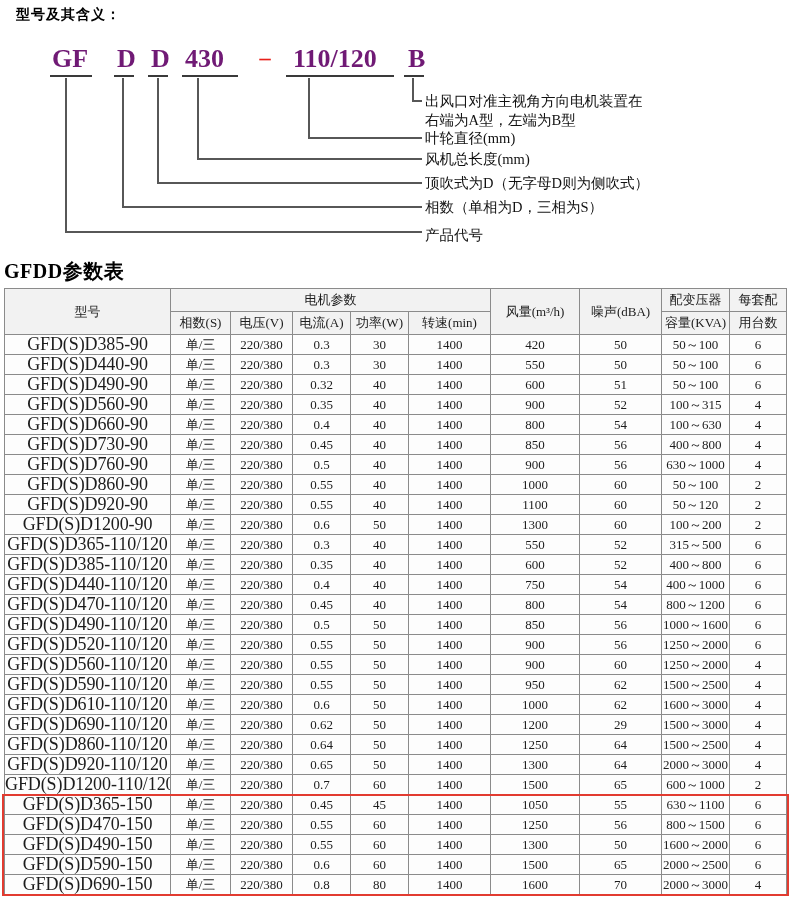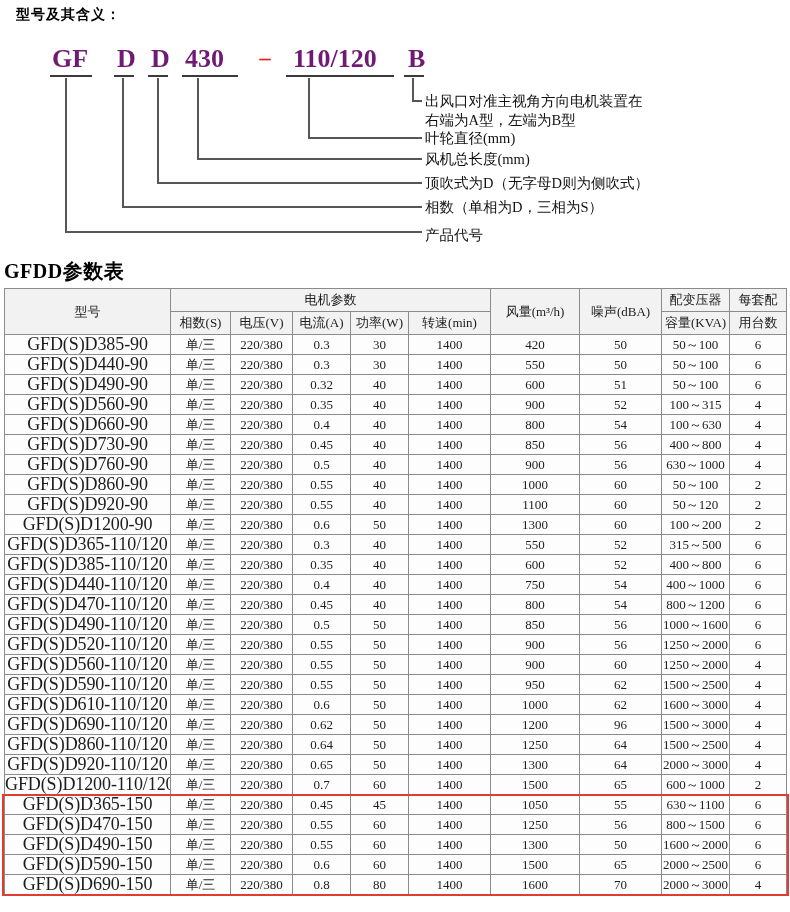--- a/index.html
+++ b/index.html
@@ -462,21 +462,21 @@
         <td>4</td>
       </tr>
       <tr>
         <td class="model-cell">GFD(S)D690-110/120</td>
         <td>单/三</td>
         <td>220/380</td>
         <td>0.62</td>
         <td>50</td>
         <td>1400</td>
         <td>1200</td>
-        <td>96</td>
+        <td>29</td>
         <td>1500～3000</td>
         <td>4</td>
       </tr>
       <tr>
         <td class="model-cell">GFD(S)D860-110/120</td>
         <td>单/三</td>
         <td>220/380</td>
         <td>0.64</td>
         <td>50</td>
         <td>1400</td>

